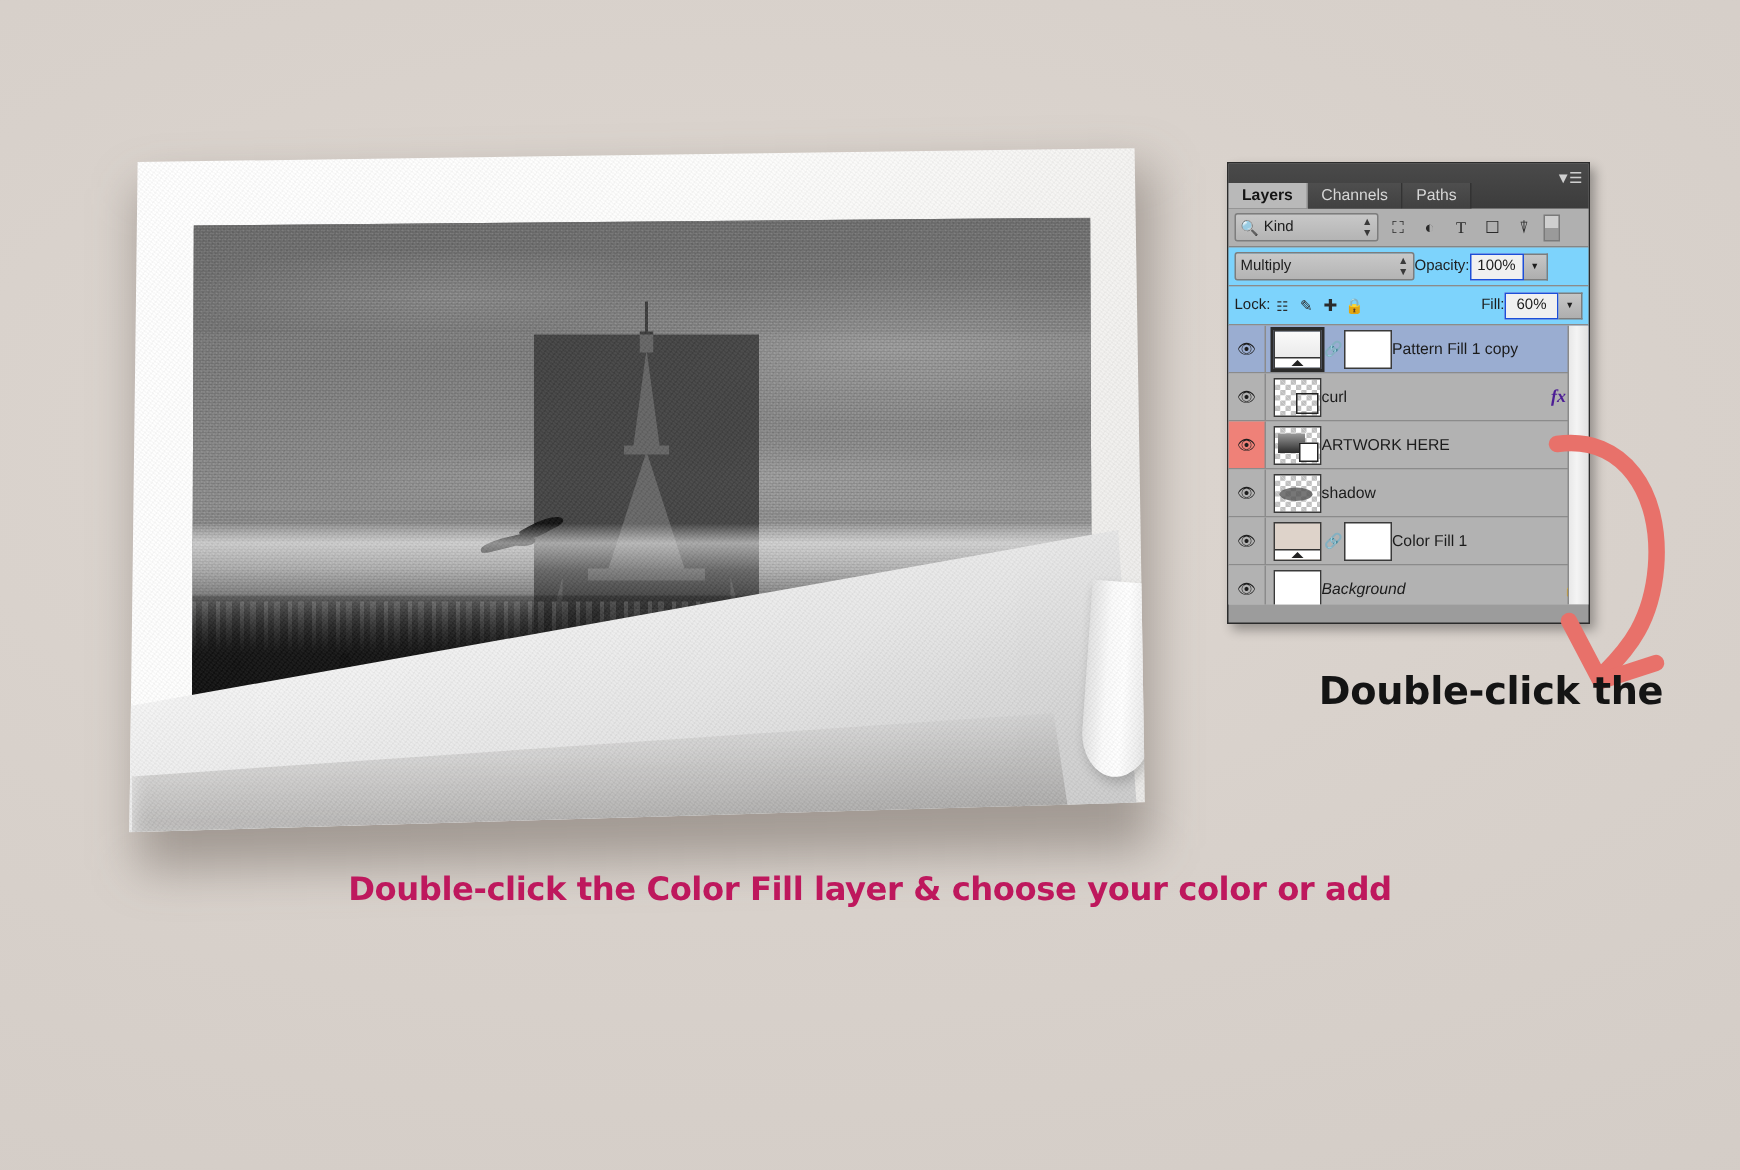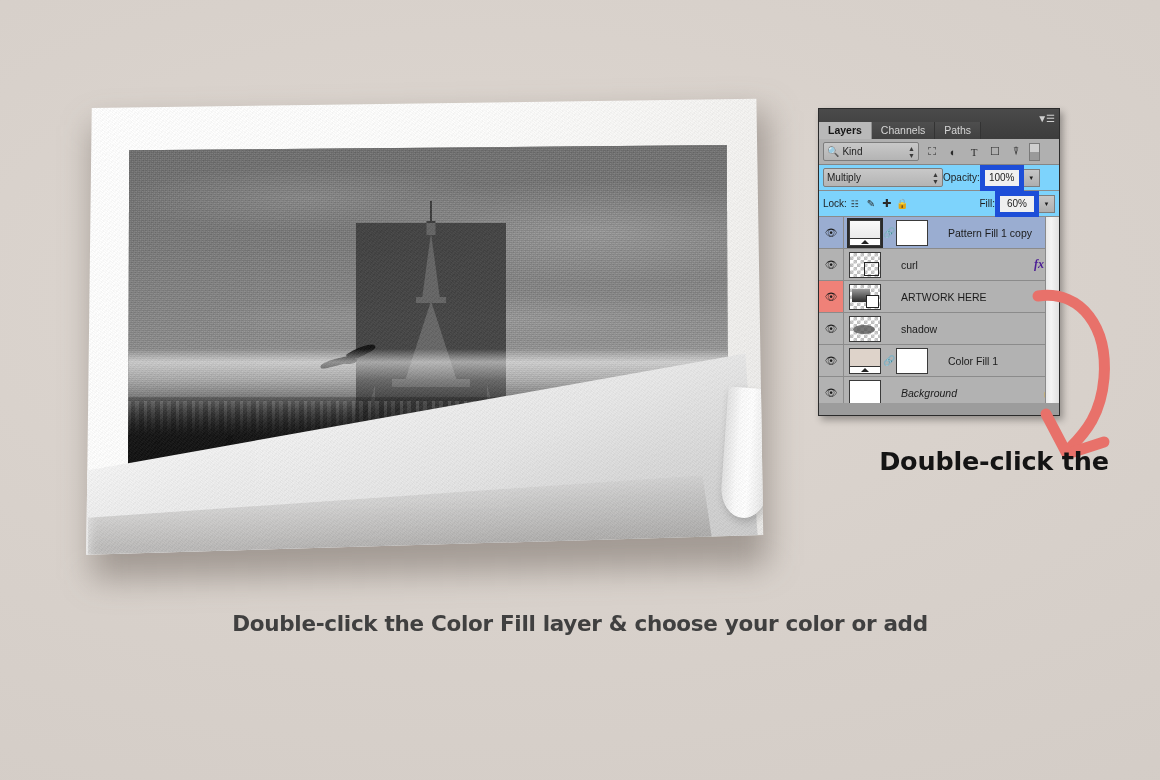--- a/index.html
+++ b/index.html
@@ -174,21 +174,21 @@
     border:1px solid #7d7d7d;border-radius:2px;
     display:flex;align-items:center;padding:0 3px;font-size:10px;
   }
   #kind-combo{width:88px;justify-content:flex-start;gap:3px;}
   .spin{margin-left:auto;font-size:7px;line-height:7px;color:#3a3a3a;text-align:center;}
   .ficon{width:16px;text-align:center;font-size:11px;color:#2a2a2a;}
   #mode-row,#lock-row{height:25px;background:#7dd3fc;border-bottom:1px solid #8b8b8b;
     display:flex;align-items:center;padding:0 4px;gap:0;}
   #blend-combo{width:112px;}
   .lbl{font-size:10px;color:#1e1e1e;}
-  .valbox{height:16px;min-width:34px;background:#f0f0f0;border:5px solid #1d4ed8;
+  .valbox{height:16px;min-width:34px;background:#f0f0f0;border:1px solid #1d4ed8;
     display:flex;align-items:center;justify-content:center;font-size:10px;}
   .drop{width:15px;height:16px;background:linear-gradient(180deg,#c6c6c6,#aeaeae);
     border:1px solid #7d7d7d;border-left:none;display:flex;align-items:center;justify-content:center;font-size:6px;}
   #layers-list{position:relative;background:#a8a8a8;height:186px;overflow:hidden;}
   .layer-row{
     height:31px;display:flex;align-items:center;
     border-bottom:1px solid #8b8b8b;background:#b2b2b2;position:relative;
   }
   .layer-row.selected{background:#9aadd1;}
   .eye-cell{width:24px;height:100%;display:flex;align-items:center;justify-content:center;
@@ -198,44 +198,44 @@
   .thumb{width:30px;height:24px;border:1px solid #3a3a3a;margin-left:5px;background:#fff;position:relative;overflow:hidden;}
   .checker{background-image:
       linear-gradient(45deg,#bfbfbf 25%,transparent 25%,transparent 75%,#bfbfbf 75%),
       linear-gradient(45deg,#bfbfbf 25%,#fff 25%,#fff 75%,#bfbfbf 75%);
     background-size:7px 7px;background-position:0 0,3.5px 3.5px;}
   .thumb .adjbar{position:absolute;left:0;right:0;bottom:0;height:6px;background:#fff;border-top:1px solid #333;}
   .thumb .adjbar::after{content:"";position:absolute;left:50%;top:1px;transform:translateX(-50%);
     border-left:4px solid transparent;border-right:4px solid transparent;border-bottom:4px solid #222;}
   .link-ic{width:11px;text-align:center;font-size:10px;color:#1b1b1b;margin:0 2px;}
   .maskthumb{width:30px;height:24px;border:1px solid #3a3a3a;background:#fff;}
-  .layer-name{margin-left:20px;font-size:10.5px;color:#1b1b1b;white-space:nowrap;}
+  .layer-name{margin-left:0;font-size:10.5px;color:#1b1b1b;white-space:nowrap;}
   .layer-name.italic{font-style:italic;}
   .row-right{margin-left:auto;display:flex;align-items:center;gap:4px;padding-right:4px;}
   .fx{font-style:italic;font-weight:bold;font-size:12px;font-family:"Liberation Serif",serif;color:#4c1d95;}
   .lockic{font-size:10px;color:#2a2a2a;}
   .tri{font-size:7px;color:#2a2a2a;}
   #list-scrollbar{position:absolute;right:0;top:0;width:13px;height:100%;
     background:linear-gradient(90deg,#e8e8e8,#f4f4f4 40%,#e0e0e0);border-left:1px solid #8a8a8a;}
   .thumb.sel-outline{outline:2px solid #2b2b2b;outline-offset:0px;}
 
   
   #arrow-svg{position:absolute;left:1020px;top:282px;width:120px;height:190px;pointer-events:none;}
 
   
   #callout-right{
     position:absolute;left:856px;top:444px;width:276px;text-align:center;
     font-family:"DejaVu Sans", sans-serif;font-weight:bold;
     font-size:25.5px;line-height:1.38;color:#141414;letter-spacing:-.2px;
   }
   #callout-right .red{color:#e31c16;}
   #callout-bottom{
-    position:absolute;left:140px;top:608px;width:880px;text-align:center;
+    position:absolute;left:140px;top:578px;width:880px;text-align:center;
     font-family:"DejaVu Sans", sans-serif;font-weight:bold;
-    font-size:21.5px;line-height:1.45;color:#404040;letter-spacing:-.3px;
+    font-size:21.5px;line-height:1.45;color:#be185d;letter-spacing:-.3px;
   }
 </style>
 </head>
 <body>
 
 <div id="bg-canvas"></div>
 
 <div id="poster-wrap">
   <div id="poster-shadow"></div>
   <div id="poster-paper">

